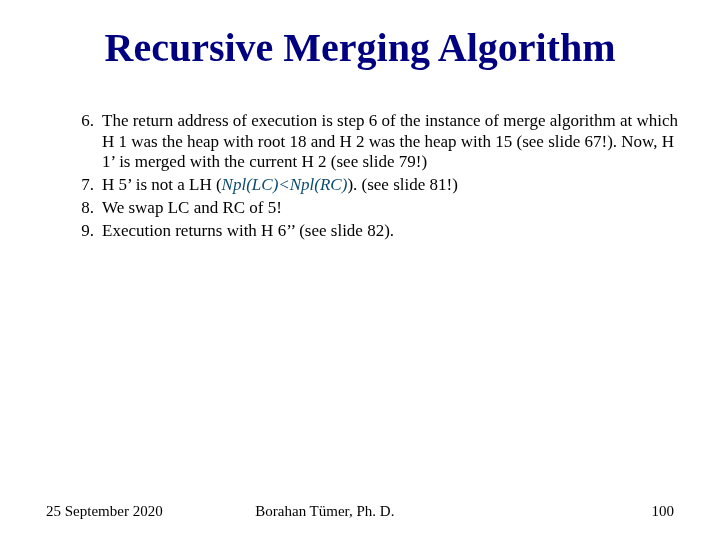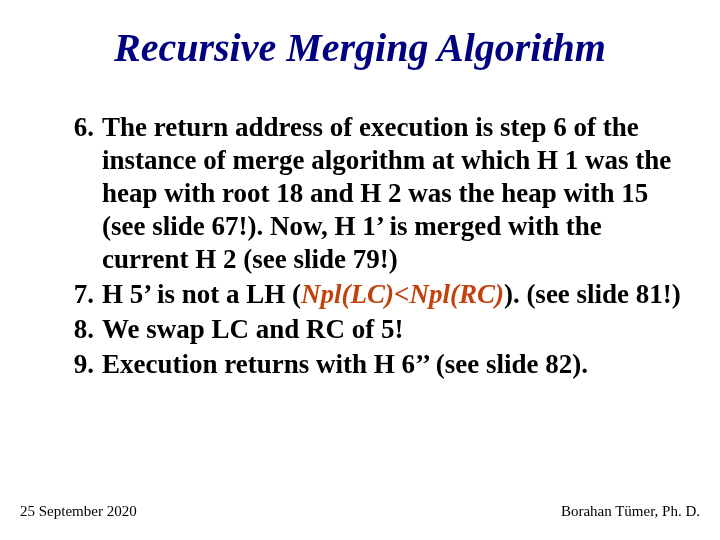--- a/index.html
+++ b/index.html
@@ -12,69 +12,67 @@
     color: #000000;
     overflow: hidden;
   }
   .slide {
     width: 720px;
     height: 540px;
     position: relative;
     box-sizing: border-box;
   }
   .title {
-    font-style: italic;
     font-weight: bold;
     font-size: 40px;
     text-align: center;
     padding-top: 24px;
     padding-bottom: 10px;
     color: #000080;
   }
   .body {
     padding: 30px 36px 0 40px;
-    font-size: 27px;
+    font-size: 17px;
     line-height: 1.22;
-    font-weight: bold;
   }
   ol.list {
     margin: 0;
     padding-left: 62px;
     list-style: none;
     counter-reset: item 5;
   }
   ol.list > li {
     counter-increment: item;
     position: relative;
     margin-bottom: 2px;
   }
   ol.list > li::before {
     content: counter(item) ".";
     position: absolute;
     left: -48px;
     width: 40px;
     text-align: right;
   }
   .inline-red {
-    color: #c2410c;
+    color: #0c4a6e;
     font-style: italic;
   }
   .footer {
     position: absolute;
     bottom: 20px;
     left: 0;
     right: 0;
-    padding: 0 20px;
+    padding: 0 46px;
     font-size: 15px;
     display: flex;
     justify-content: space-between;
     align-items: baseline;
   }
   .footer-left { flex: 1; text-align: left; }
-  .footer-center { flex: 1; text-align: right; margin-top: 8px; }
+  .footer-center { flex: 1; text-align: left; margin-top: 8px; }
   .footer-right { flex: 1; text-align: right; }
 </style>
 </head>
 <body>
 
 <div class="slide">
 
   <div class="title">Recursive Merging Algorithm</div>
 
   <div class="body">
@@ -90,15 +88,16 @@
       </li>
       <li>
         <span>Execution returns with H 6’’ (see slide 82).</span>
       </li>
     </ol>
   </div>
 
   <div class="footer">
     <div class="footer-left">25 September 2020</div>
     <div class="footer-center">Borahan Tümer, Ph. D.</div>
+    <div class="footer-right">100</div>
   </div>
 
 </div>
 
 </body></html>

